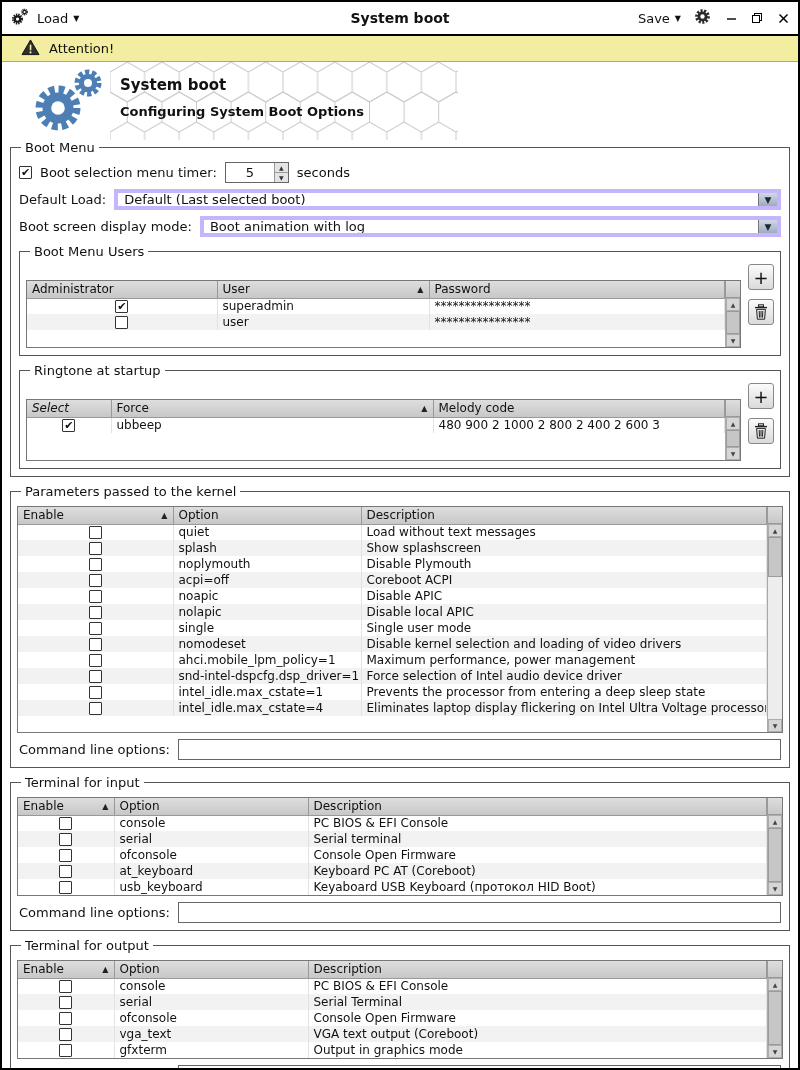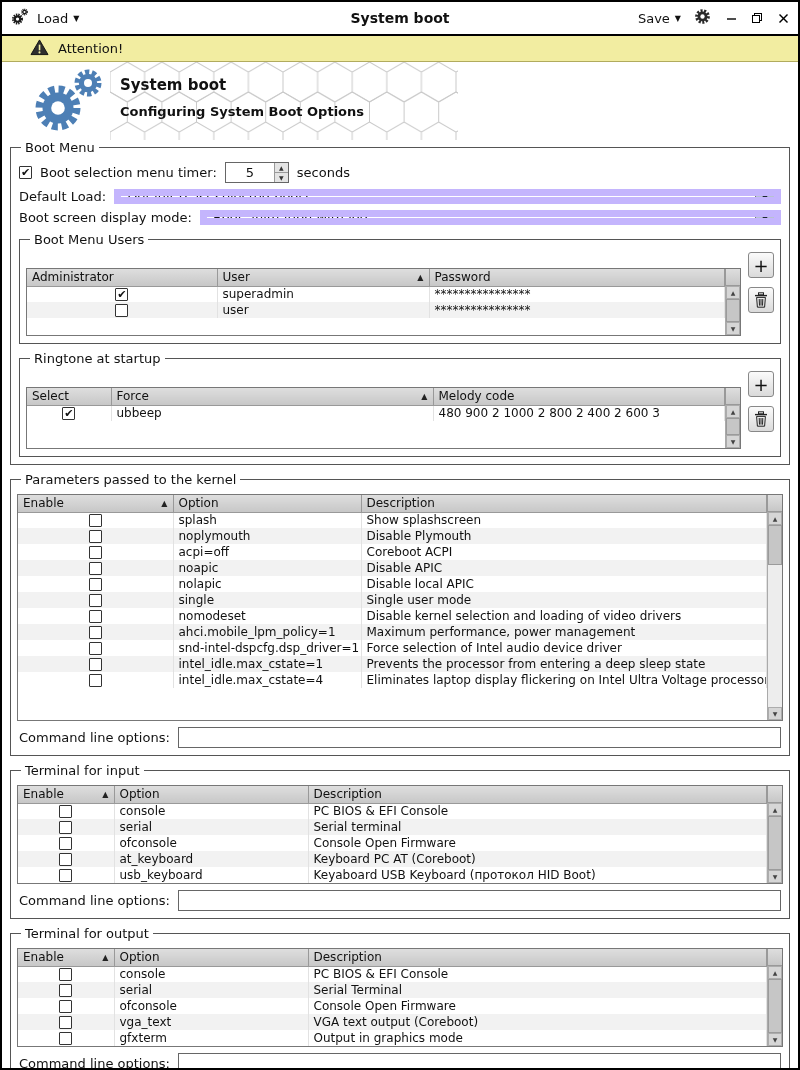--- a/index.html
+++ b/index.html
@@ -11,21 +11,21 @@
   }
   
   .titlebar{height:34px;flex:0 0 34px;border-bottom:2px solid #000;display:flex;align-items:center;padding:0 8px;position:relative;background:#fff;}
   .tb-left{display:flex;align-items:center;gap:7px;}
   .tb-title{position:absolute;left:0;right:0;text-align:center;font-weight:bold;font-size:14px;pointer-events:none;}
   .tb-right{margin-left:auto;display:flex;align-items:center;gap:12px;}
   .tb-menu{display:inline-flex;align-items:center;gap:5px;cursor:default;}
   .caret{font-size:8px;color:#111;}
   .win-btn{display:inline-flex;align-items:center;justify-content:center;width:14px;height:14px;}
   
-  .banner{height:26px;flex:0 0 26px;background:#f2eda1;border-bottom:1px solid #b1ab5e;display:flex;align-items:center;gap:9px;padding:0 28px;}
+  .banner{height:26px;flex:0 0 26px;background:#f2eda1;border-bottom:1px solid #b1ab5e;display:flex;align-items:center;gap:9px;padding:0 19px;}
   
   .header{height:78px;flex:0 0 78px;position:relative;background:#fff;overflow:hidden;}
   .hex-bg{position:absolute;left:108px;top:0;}
   .logo{position:absolute;left:24px;top:6px;}
   .header-text{position:absolute;left:118px;top:14px;z-index:2;}
   .header-title{font-weight:bold;font-size:15px;}
   .header-subtitle{font-weight:bold;font-size:13px;margin-top:10px;}
   
   fieldset{border:1px solid #555;margin:0 8px 7px;padding:1px 6px 7px;}
   fieldset.sub{margin:7px 2px 0;}
@@ -35,21 +35,21 @@
   
   .checkbox{display:inline-block;width:13px;height:13px;border:1px solid #333;border-radius:1px;background:#fff;
     font-size:11px;line-height:12px;text-align:center;color:#111;vertical-align:middle;flex:0 0 13px;}
   
   .spinner{display:inline-flex;width:64px;height:21px;border:1px solid #666;background:#fff;}
   .spin-value{flex:1;text-align:center;line-height:19px;font-size:13px;}
   .spin-btns{width:14px;display:flex;flex-direction:column;border-left:1px solid #999;}
   .spin-up,.spin-down{flex:1;font-size:6px;text-align:center;background:#e4e4e4;color:#333;display:flex;align-items:center;justify-content:center;}
   .spin-up{border-bottom:1px solid #999;}
   
-  .combo{flex:1;height:15px;border:7px solid #c4b5fd;background:#fff;display:flex;align-items:center;overflow:hidden;}
+  .combo{flex:1;height:21px;border:4px solid #c4b5fd;background:#fff;display:flex;align-items:center;overflow:hidden;}
   .combo-value{flex:1;padding:0 6px;white-space:nowrap;overflow:hidden;}
   .combo-btn{width:19px;align-self:stretch;border-left:1px solid #777;background:linear-gradient(#d2d9e4,#9daabf);
     color:#1d2533;font-size:9px;display:flex;align-items:center;justify-content:center;}
   
   .txt{flex:1;height:21px;border:1px solid #666;background:#fff;font:13px "DejaVu Sans",sans-serif;padding:0 5px;}
   
   .with-btns{display:flex;align-items:flex-start;margin-top:4px;}
   .side-btns{display:flex;flex-direction:column;gap:9px;margin-left:7px;}
   .sq-btn{width:26px;height:26px;border:1px solid #888;border-radius:3px;background:linear-gradient(#fbfbfb,#dadada);
     display:flex;align-items:center;justify-content:center;font-size:18px;font-family:"DejaVu Sans",sans-serif;padding:0;color:#111;}
@@ -60,21 +60,21 @@
     border-right:1px solid #999;border-bottom:1px solid #999;white-space:nowrap;overflow:hidden;}
   .grid .sort{float:right;font-size:8px;margin-top:3px;color:#222;}
   .grid td{height:16px;padding:0 5px;border-right:1px solid #e2e2e2;white-space:nowrap;overflow:hidden;}
   .grid tbody tr:nth-child(even) td{background:#f2f2f2;}
   .cbcell{text-align:center;}
   
   .t-users{height:68px;}
   .t-users th:nth-child(1){width:190px;}
   .t-users th:nth-child(2){width:212px;}
   .t-ringtone{height:62px;}
-  .t-ringtone th:nth-child(1){width:84px;}
+  .t-ringtone th:nth-child(1){width:84px;font-style:italic;}
   .t-ringtone th:nth-child(2){width:322px;}
   .t-kernel{height:227px;margin-top:6px;}
   .t-kernel th:nth-child(1){width:155px;}
   .t-kernel th:nth-child(2){width:188px;}
   .t-term{height:99px;margin-top:6px;}
   .t-term th:nth-child(1){width:96px;}
   .t-term th:nth-child(2){width:194px;}
   
   .head-corner{position:absolute;top:0;right:0;width:15px;height:17px;background:linear-gradient(#dedede,#c7c7c7);
     border-left:1px solid #999;border-bottom:1px solid #999;}
@@ -318,20 +318,25 @@
           <thead>
             <tr>
               <th><span class="th-label">Enable</span><span class="sort">▲</span></th>
               <th><span class="th-label">Option</span></th>
               <th><span class="th-label">Description</span></th>
             </tr>
           </thead>
           <tbody>
             <tr>
               <td class="cbcell"><span class="checkbox"></span></td>
+              <td>quiet</td>
+              <td>Load without text messages</td>
+            </tr>
+            <tr>
+              <td class="cbcell"><span class="checkbox"></span></td>
               <td>splash</td>
               <td>Show splashscreen</td>
             </tr>
             <tr>
               <td class="cbcell"><span class="checkbox"></span></td>
               <td>noplymouth</td>
               <td>Disable Plymouth</td>
             </tr>
             <tr>
               <td class="cbcell"><span class="checkbox"></span></td>

